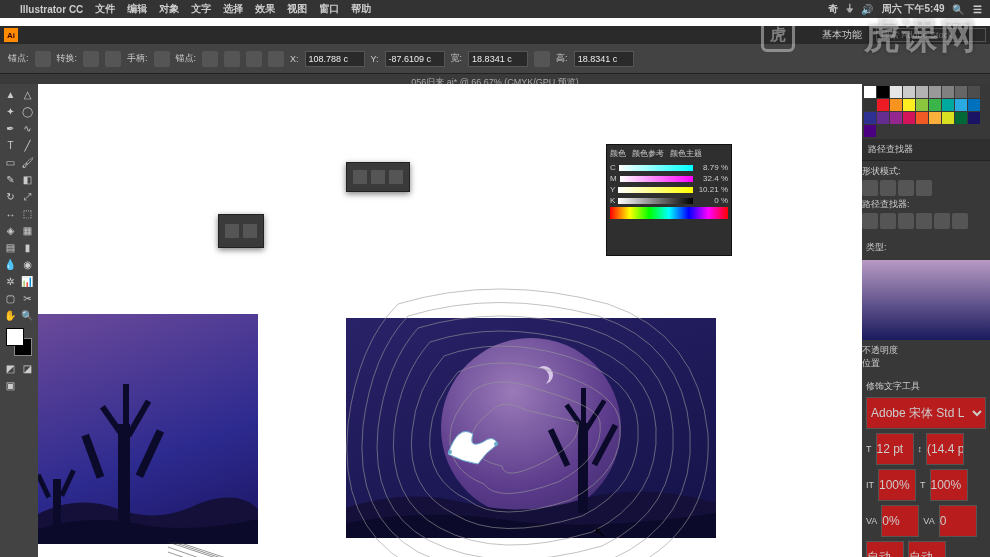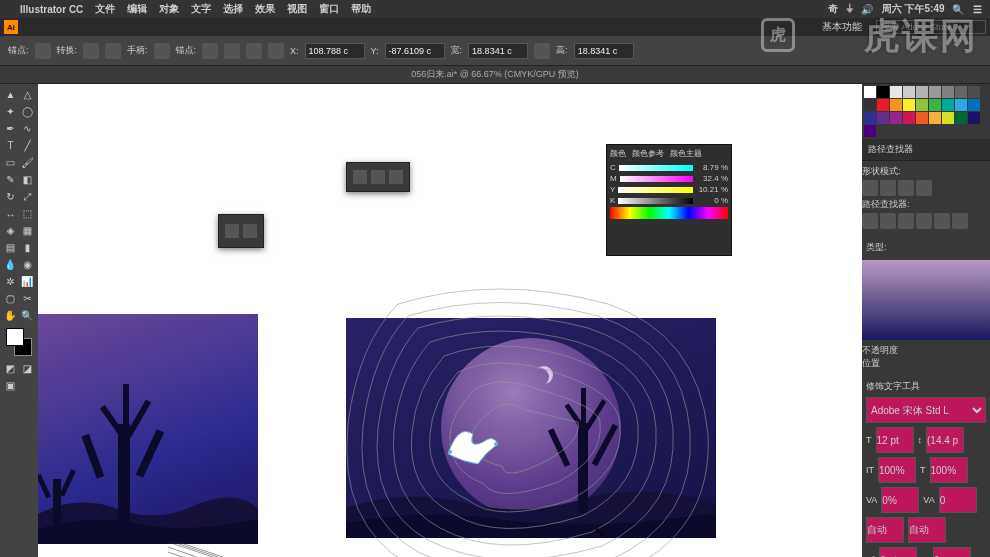--- a/index.html
+++ b/index.html
@@ -3,21 +3,21 @@
 <meta charset="utf-8">
 <style>
 * { margin: 0; padding: 0; box-sizing: border-box; font-family: -apple-system, "Helvetica Neue", Arial, sans-serif; }
 body { width: 990px; height: 557px; background: #fff; overflow: hidden; position: relative; }
 
 .macos-menubar { height: 18px; background: #333; color: #ccc; display: flex; align-items: center; font-size: 10px; padding: 0 8px; justify-content: space-between; }
 .macos-menubar .left, .macos-menubar .right { display: flex; gap: 12px; align-items: center; font-weight: bold; }
 .macos-menubar .right { gap: 8px; }
 .apple-logo { font-size: 11px; }
 
-.app-bar { height: 18px; background: #2a2a2a; color: #ccc; display: flex; align-items: center; font-size: 10px; padding: 0 4px; gap: 14px; }
+.app-bar { height: 18px; background: #2a2a2a; color: #ccc; display: flex; align-items: center; font-size: 10px; padding: 0 4px; gap: 14px; margin-top: 8px; }
 
 .control-bar { height: 30px; background: #434343; border-bottom: 1px solid #222; display: flex; align-items: center; padding: 0 8px; gap: 6px; color: #ccc; font-size: 9px; }
 .control-bar input { background: #2a2a2a; border: 1px solid #555; color: #eee; font-size: 9px; width: 60px; height: 16px; padding: 0 3px; }
 .ctrl-ico { width: 16px; height: 16px; background: #555; display: inline-block; border-radius: 2px; }
 
 .doc-tab { height: 18px; background: #3a3a3a; color: #aaa; font-size: 9px; display: flex; align-items: center; justify-content: center; border-bottom: 1px solid #222; }
 
 .workspace { position: absolute; top: 84px; left: 0; right: 0; bottom: 0; display: flex; }
 
 .left-tools { width: 38px; background: #434343; display: flex; flex-wrap: wrap; padding: 2px; gap: 0; align-content: flex-start; }
@@ -29,21 +29,21 @@
 .canvas { flex: 1; background: #fff; position: relative; overflow: hidden; }
 
 .right-panels { width: 128px; background: #383838; color: #ccc; font-size: 9px; display: flex; flex-direction: column; }
 .right-panels .panel-title { padding: 4px 6px; background: #2f2f2f; border-bottom: 1px solid #222; }
 .right-panels .panel-body { padding: 4px 0; }
 .swatches-grid { display: flex; flex-wrap: wrap; gap: 1px; padding: 2px; }
 .swatches-grid span { width: 12px; height: 12px; }
 .grad-preview { width: 100%; height: 80px; background: linear-gradient(180deg, #b89ac4, #1a1a5e); margin: 4px 0; }
 .spectrum { width: 100%; height: 12px; background: linear-gradient(90deg, red, yellow, lime, cyan, blue, magenta, red); }
 .type-row { display: flex; align-items: center; gap: 4px; padding: 2px 4px; }
-.type-row input, .type-row select { background: #be185d; border: 1px solid #555; color: #ccc; font-size: 10px; width: 38px; height: 26px; }
+.type-row input, .type-row select { background: #b91c1c; border: 1px solid #555; color: #ccc; font-size: 12px; width: 38px; height: 32px; }
 
 .float-panel { position: absolute; background: #3a3a3a; border: 1px solid #222; box-shadow: 0 2px 6px rgba(0,0,0,0.5); }
 .float-panel.arrow { top: 130px; left: 180px; width: 46px; height: 34px; display: flex; align-items: center; justify-content: center; gap: 4px; }
 .float-panel.brush { top: 78px; left: 308px; width: 64px; height: 30px; display: flex; align-items: center; justify-content: center; gap: 4px; }
 .float-panel .mini-tool { width: 14px; height: 14px; background: #555; }
 
 .color-panel { position: absolute; top: 60px; right: 130px; width: 126px; height: 112px; background: #2f2f2f; border: 1px solid #111; color: #ccc; font-size: 8px; padding: 3px; }
 .color-panel .tabs { display: flex; gap: 6px; margin-bottom: 4px; }
 .color-panel .row { display: flex; align-items: center; gap: 3px; margin: 2px 0; }
 .color-panel .slider { flex: 1; height: 6px; }

